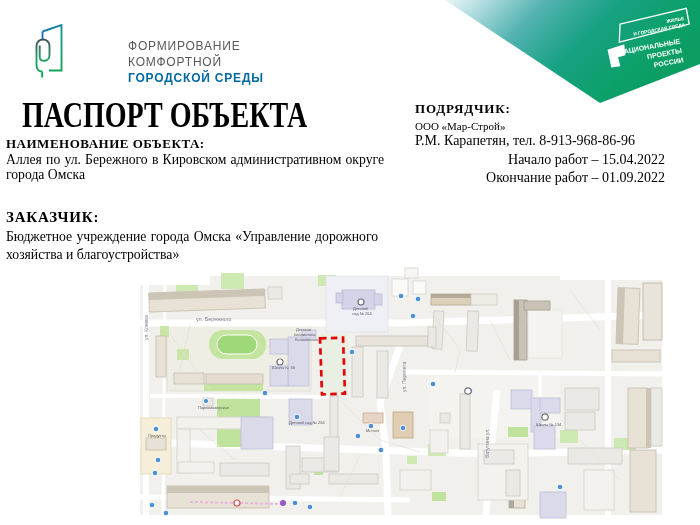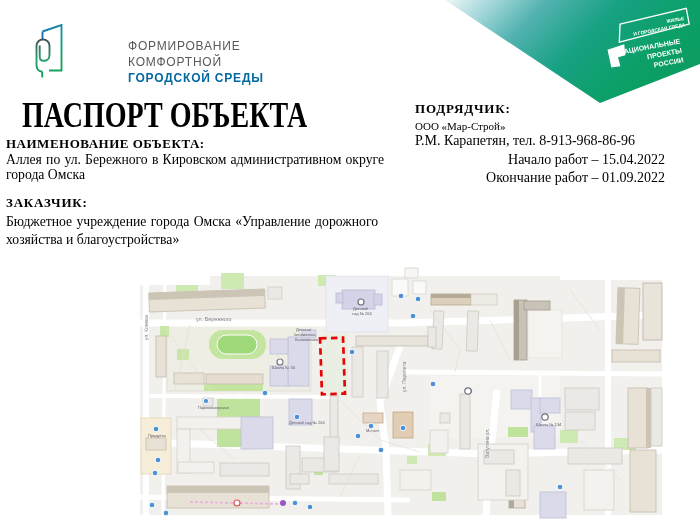--- a/index.html
+++ b/index.html
@@ -65,21 +65,21 @@
 </div>
 
 <div class="abs" style="left:22px;top:96px;font-size:30px;font-weight:bold;color:#000;transform:scale(0.935,1.16);transform-origin:0 0;white-space:nowrap;">ПАСПОРТ ОБЪЕКТА</div>
 
 <div class="abs" style="left:6px;top:136px;width:378px;">
 
   <div style="font-size:13px;font-weight:bold;letter-spacing:0.5px;">НАИМЕНОВАНИЕ ОБЪЕКТА:</div>
 
   <div style="font-size:13.7px;line-height:15px;text-align:justify;margin-top:0px;">Аллея по ул. Бережного в Кировском административном округе города Омска</div>
 
-  <div style="font-size:13px;font-weight:bold;letter-spacing:0.8px;margin-top:13px;">ЗАКАЗЧИК:</div>
+  <div style="font-size:15px;font-weight:bold;letter-spacing:0.8px;margin-top:27px;">ЗАКАЗЧИК:</div>
 
   <div style="font-size:13.7px;line-height:17.5px;text-align:justify;margin-top:2px;width:372px;">Бюджетное учреждение города Омска «Управление дорожного хозяйства и благоустройства»</div>
 </div>
 
 <div class="abs" style="left:415px;top:101px;width:250px;">
 
   <div style="font-size:13px;font-weight:bold;letter-spacing:0.8px;">ПОДРЯДЧИК:</div>
 
   <div style="font-size:11px;margin-top:3px;">ООО «Мар-Строй»</div>
 

